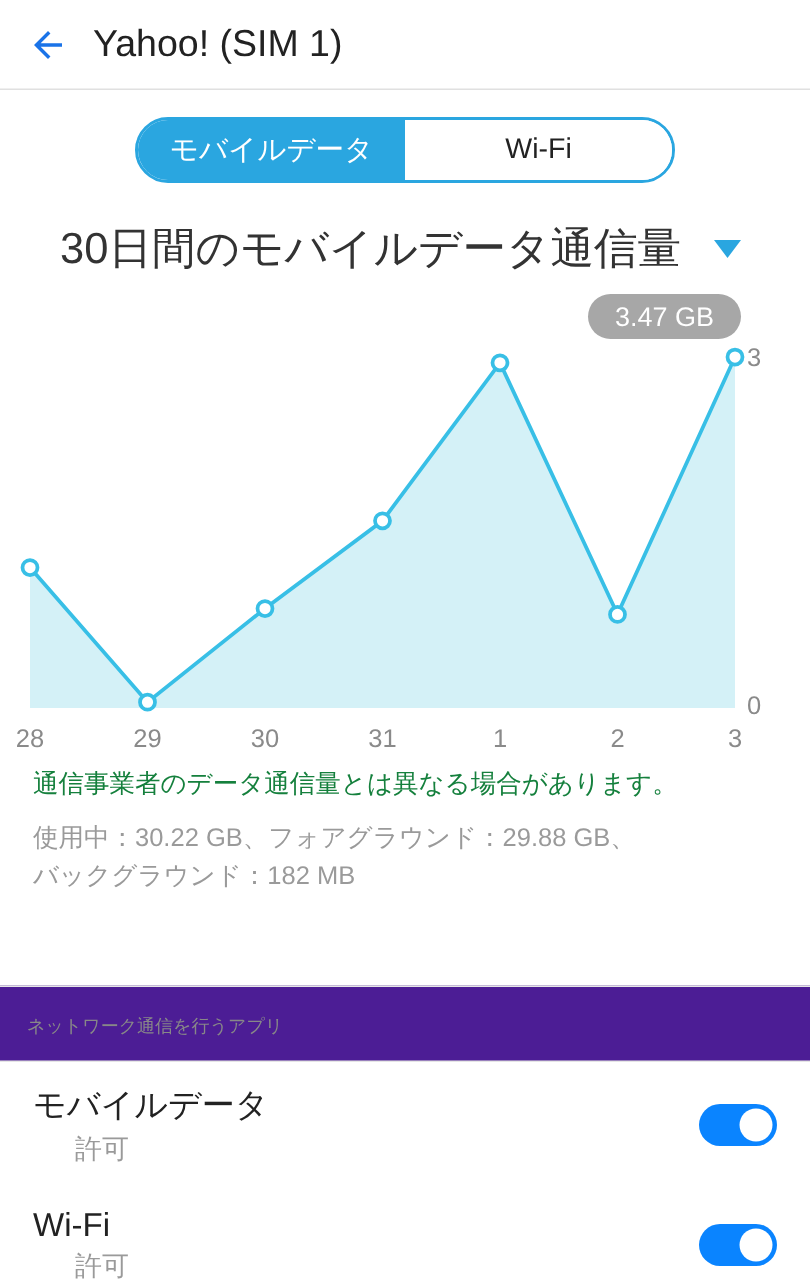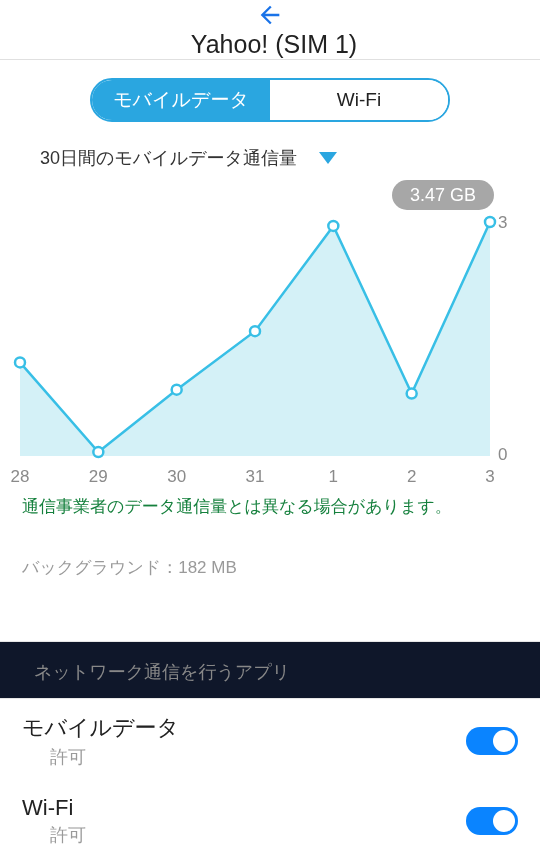--- a/index.html
+++ b/index.html
@@ -10,21 +10,20 @@
     background: #fff;
     overflow: hidden;
     color: #222;
   }
   .header {
     display: flex;
     align-items: center;
     height: 60px;
     padding: 0 10px;
     border-bottom: 1px solid #e0e0e0;
-    flex-direction: column;
   }
   .back-arrow {
     width: 44px;
     height: 44px;
     display: flex;
     align-items: center;
     justify-content: center;
     cursor: pointer;
   }
   .header-title {
@@ -60,21 +59,21 @@
   .tab.inactive {
     background: #fff;
     color: #222;
   }
   .subtitle-row {
     display: flex;
     align-items: center;
     padding: 14px 26px 8px 40px;
   }
   .subtitle {
-    font-size: 18px;
+    font-size: 29px;
     color: #333;
   }
   .dropdown-caret {
     margin-left: 22px;
     width: 0; height: 0;
     border-left: 9px solid transparent;
     border-right: 9px solid transparent;
     border-top: 12px solid #2aa6e0;
     cursor: pointer;
   }
@@ -101,24 +100,24 @@
     line-height: 1.5;
   }
   .usage {
     font-size: 17px;
     color: #9a9a9a;
     padding: 8px 22px 0;
     line-height: 1.5;
   }
   .spacer { height: 60px; }
   .section-hdr {
-    background: #0f172a;
+    background: #4c1d95;
     color: #888;
-    font-size: 18px;
-    padding: 18px 34px 14px;
+    font-size: 12px;
+    padding: 18px 18px 14px;
     border-top: 1px solid #e6e6e6;
     border-bottom: 1px solid #e6e6e6;
   }
   .pref-row {
     display: flex;
     align-items: center;
     padding: 14px 22px 12px;
   }
   .pref-text { flex: 1; }
   .pref-title { font-size: 22px; color: #222; }
@@ -186,21 +185,21 @@
                  <text class="y-lbl" x="488" y="282">0</text>
     <g>
       <rect x="382" y="2" rx="15" ry="15" width="102" height="30" fill="#a7a7a7"></rect>
       <text x="433" y="23" text-anchor="middle" fill="#fff" font-size="18">3.47 GB</text>
     </g>
   </svg>
 </div>
 
 <div class="note">通信事業者のデータ通信量とは異なる場合があります。</div>
 <div class="usage">
-  <br>
+  <span>使用中：30.22 GB、フォアグラウンド：29.88 GB、</span><br>
   <span>バックグラウンド：182 MB</span>
 </div>
 
 <div class="spacer"></div>
 
 <div class="section-hdr">ネットワーク通信を行うアプリ</div>
 
 <div class="pref-row">
   <div class="pref-text">
     <div class="pref-title">モバイルデータ</div>

